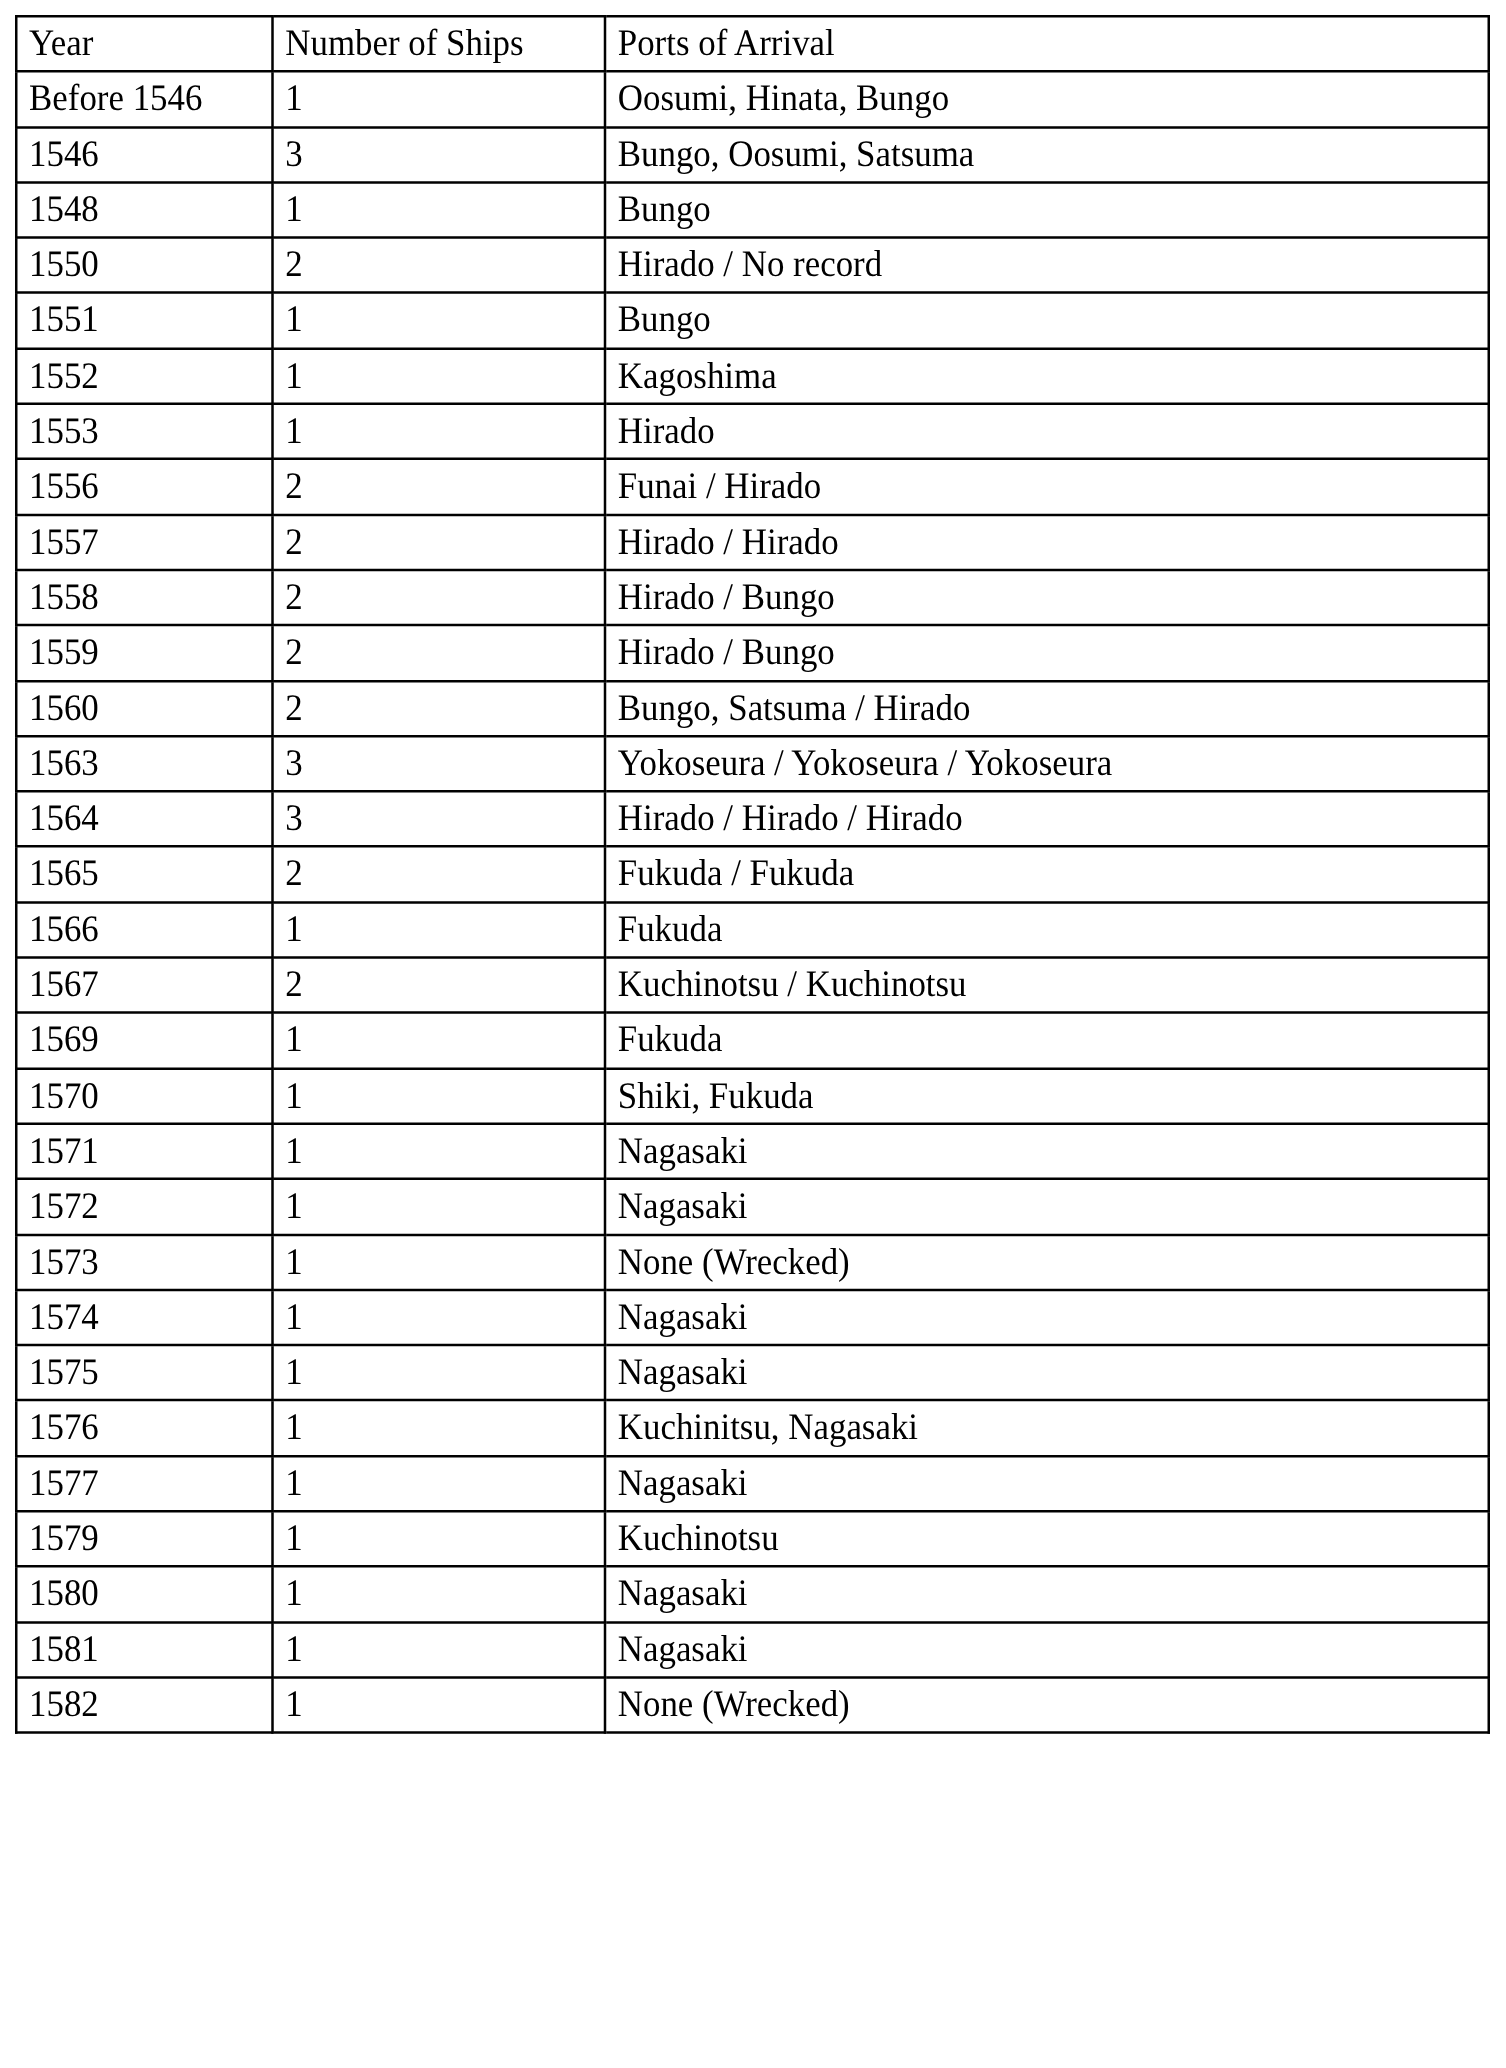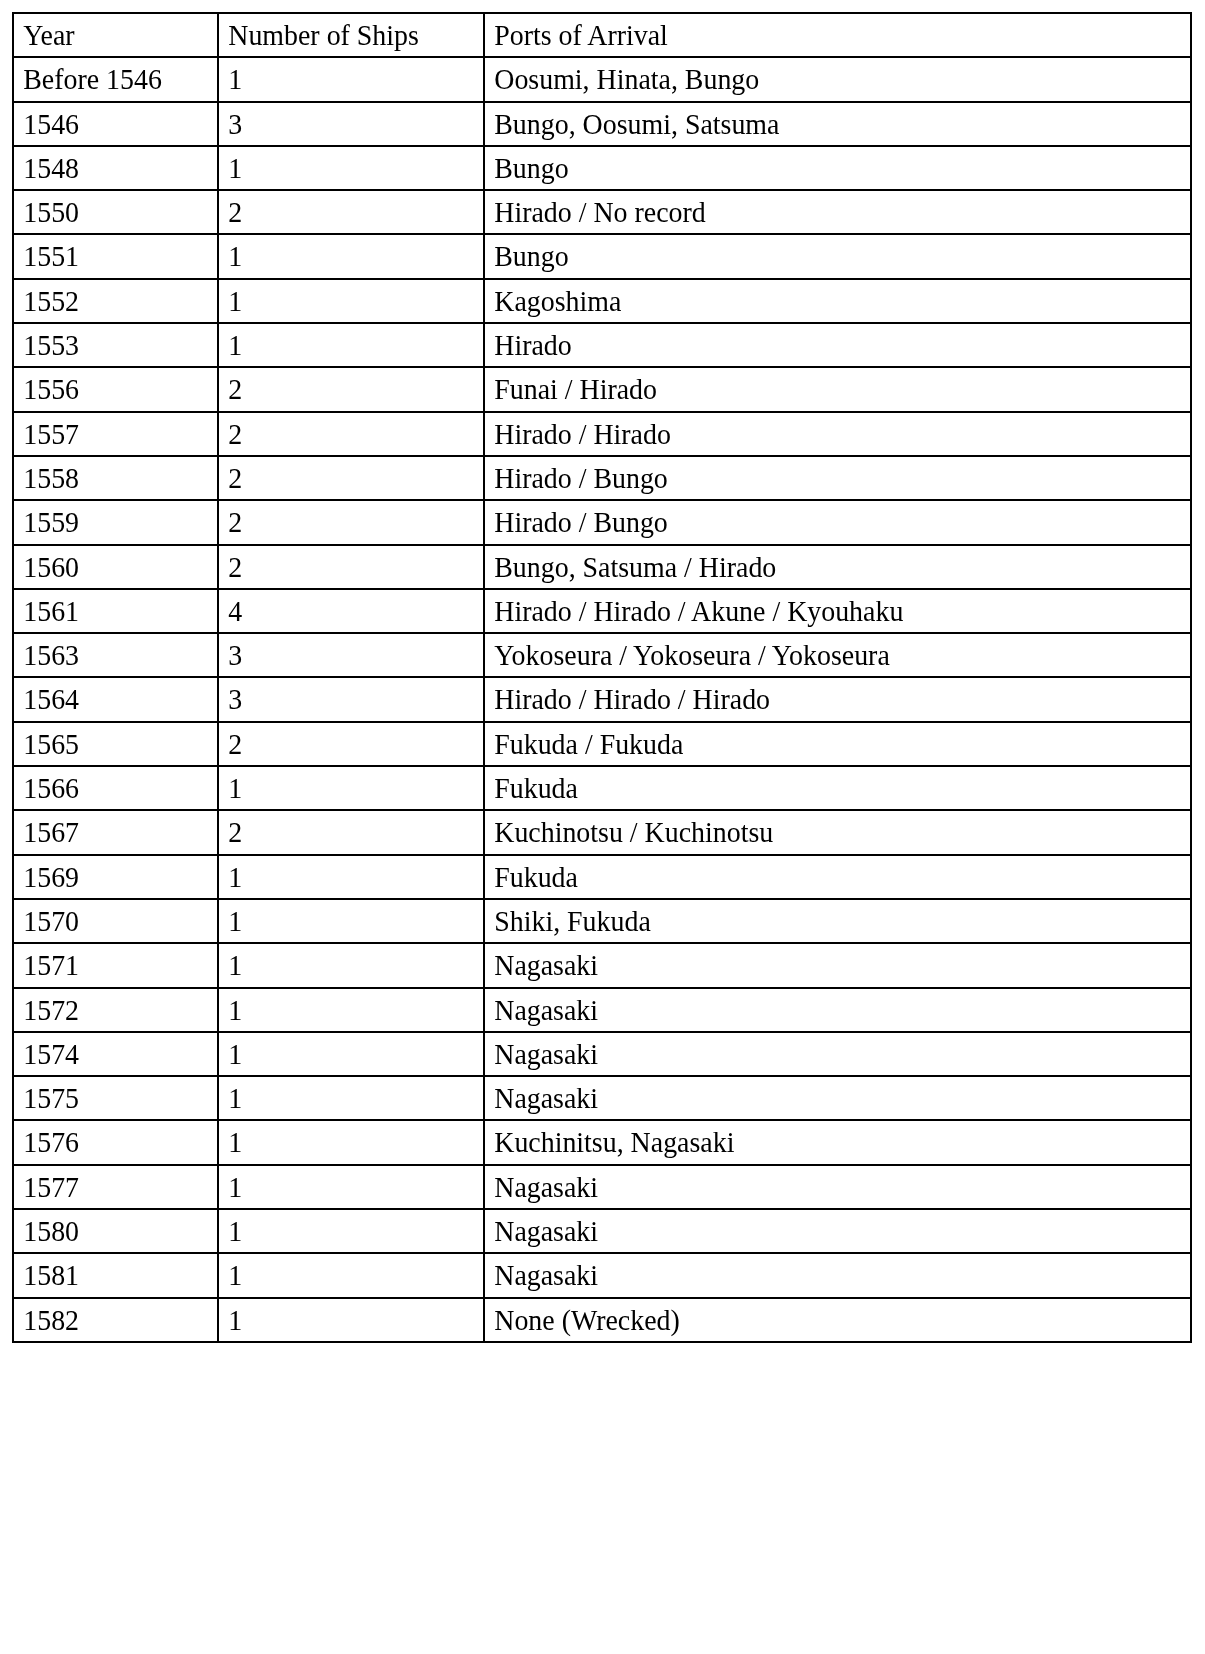--- a/index.html
+++ b/index.html
@@ -206,31 +206,20 @@
           </td>
           <td>
             <span>2</span>
           </td>
           <td>
             <span>Bungo, Satsuma / Hirado</span>
           </td>
         </tr>
         <tr>
           <td>
-            <span>1561</span>
-          </td>
-          <td>
-            <span>4</span>
-          </td>
-          <td>
-            <span>Hirado / Hirado / Akune / Kyouhaku</span>
-          </td>
-        </tr>
-        <tr>
-          <td>
             <span>1563</span>
           </td>
           <td>
             <span>3</span>
           </td>
           <td>
             <span>Yokoseura / Yokoseura / Yokoseura</span>
           </td>
         </tr>
         <tr>
@@ -316,20 +305,31 @@
           </td>
           <td>
             <span>1</span>
           </td>
           <td>
             <span>Nagasaki</span>
           </td>
         </tr>
         <tr>
           <td>
+            <span>1573</span>
+          </td>
+          <td>
+            <span>1</span>
+          </td>
+          <td>
+            <span>None (Wrecked)</span>
+          </td>
+        </tr>
+        <tr>
+          <td>
             <span>1574</span>
           </td>
           <td>
             <span>1</span>
           </td>
           <td>
             <span>Nagasaki</span>
           </td>
         </tr>
         <tr>
@@ -356,20 +356,31 @@
         </tr>
         <tr>
           <td>
             <span>1577</span>
           </td>
           <td>
             <span>1</span>
           </td>
           <td>
             <span>Nagasaki</span>
+          </td>
+        </tr>
+        <tr>
+          <td>
+            <span>1579</span>
+          </td>
+          <td>
+            <span>1</span>
+          </td>
+          <td>
+            <span>Kuchinotsu</span>
           </td>
         </tr>
         <tr>
           <td>
             <span>1580</span>
           </td>
           <td>
             <span>1</span>
           </td>
           <td>

